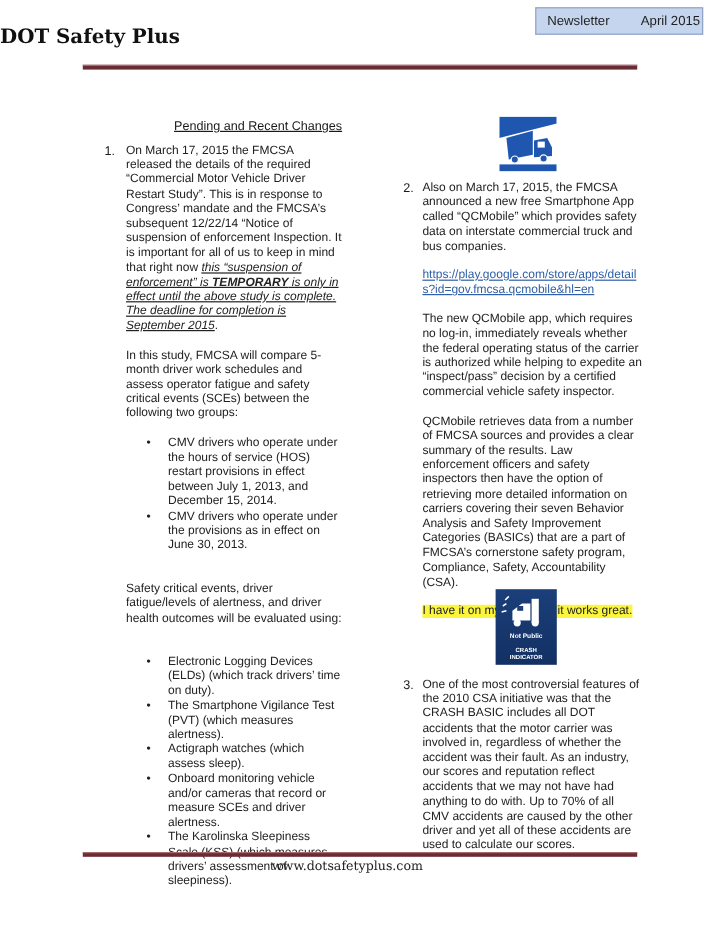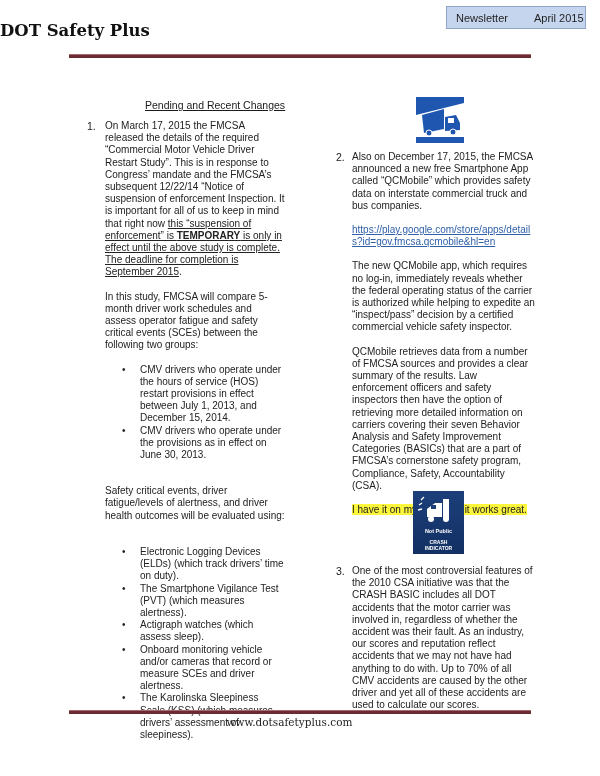--- a/index.html
+++ b/index.html
@@ -33,21 +33,21 @@
     }
     .col p { margin: 0; }
     .left-col { left: 105px; top: 120px; width: 180px; }
     .heading {
       position: absolute; left: 113px; top: 99px; font-size: 10.5px;
       text-decoration: underline; color: #1a1a1a; padding-left: 32px;
     }
     .num {
       position: absolute; font-size: 10.5px;
     }
-    .u { text-decoration: underline; }
+    .u { text-decoration: underline; font-style: italic; }
     .gap { height: 12px; }
     ul.bul { list-style: none; margin: 0; padding: 0; }
     ul.bul li { position: relative; padding-left: 35px; }
     ul.bul li .dot {
       position: absolute; left: 17px; top: 0; font-size: 10px;
     }
     .right-col { left: 352px; top: 151px; width: 183px; }
     .link { color: #2e5fa8; text-decoration: underline; }
     .hl { background: #fbf53b; }
     .img-truck {
@@ -107,21 +107,21 @@
     <polygon points="6,18 28,12 28,32 8,36" fill="#1e56b0"></polygon>
     <polygon points="29,20 40,18 44,26 44,33 29,34" fill="#1e56b0"></polygon>
     <rect x="32" y="21" width="6" height="5" fill="#ffffff"></rect>
     <circle cx="13" cy="36" r="3" fill="#1e56b0" stroke="#fff" stroke-width="1"></circle>
     <circle cx="37" cy="35" r="3" fill="#1e56b0" stroke="#fff" stroke-width="1"></circle>
   </svg>
 </div>
 
 <div class="num" style="left:336px; top:151px;">2.</div>
 <div class="col right-col">
-  <p>Also on December 17, 2015, the FMCSA announced a new free Smartphone App called “QCMobile” which provides safety data on interstate commercial truck and bus companies.</p>
+  <p>Also on March 17, 2015, the FMCSA announced a new free Smartphone App called “QCMobile” which provides safety data on interstate commercial truck and bus companies.</p>
   <div class="gap"></div>
   <p><a class="link" style="word-break: break-all;">https://play.google.com/store/apps/details?id=gov.fmcsa.qcmobile&amp;hl=en</a></p>
   <div class="gap"></div>
   <p>The new QCMobile app, which requires no log-in, immediately reveals whether the federal operating status of the carrier is authorized while helping to expedite an “inspect/pass” decision by a certified commercial vehicle safety inspector.</p>
   <div class="gap"></div>
   <p>QCMobile retrieves data from a number of FMCSA sources and provides a clear summary of the results.  Law enforcement officers and safety inspectors then have the option of retrieving more detailed information on carriers covering their seven Behavior Analysis and Safety Improvement Categories (BASICs) that are a part of FMCSA’s cornerstone safety program, Compliance, Safety, Accountability (CSA).</p>
   <div class="gap"></div>
   <p><span class="hl">I have it on my IPAD and it works great.</span></p>
 </div>
 

